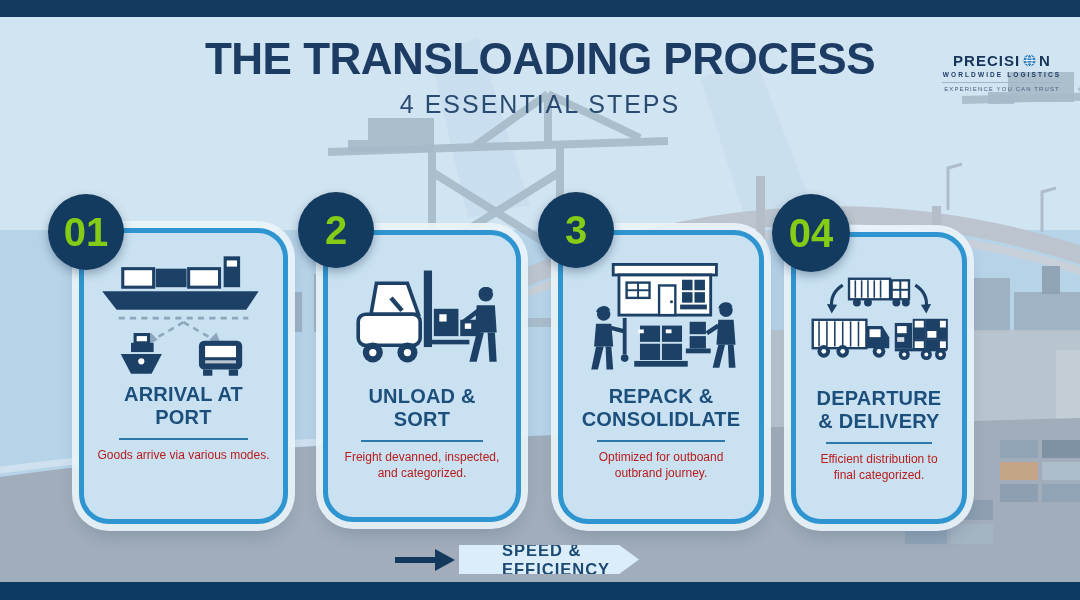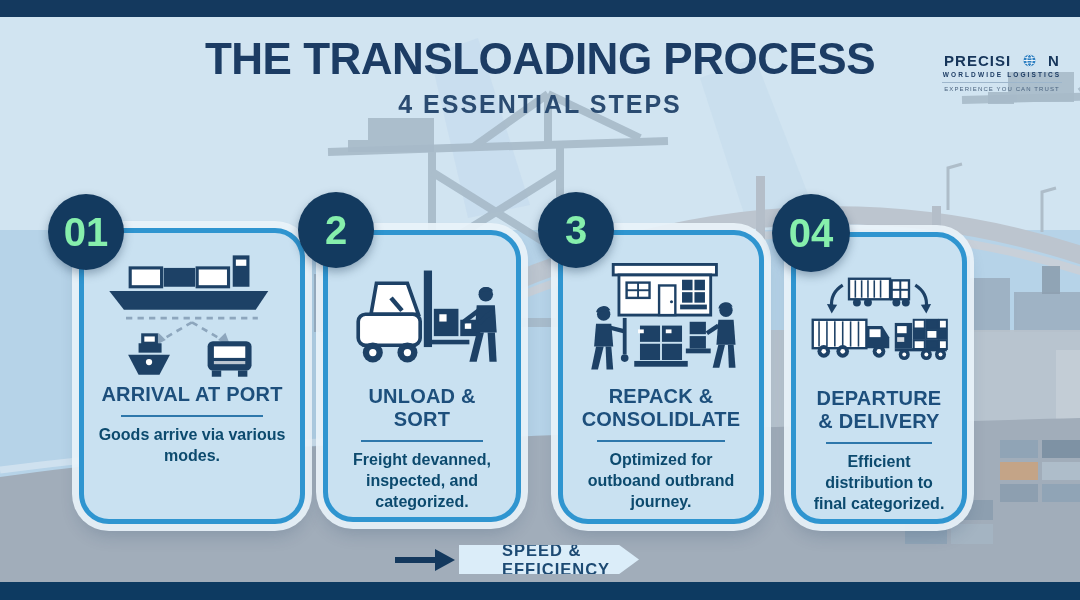--- a/index.html
+++ b/index.html
@@ -7,50 +7,50 @@
   body { font-family:"Liberation Sans", sans-serif; }
   .stage { position:relative; width:1080px; height:600px; overflow:hidden; background:#d1e4f1; }
 
   .bar-top    { position:absolute; left:0; top:0;    width:1080px; height:17px; background:#14395e; z-index:3; }
   .bar-bottom { position:absolute; left:0; bottom:0; width:1080px; height:18px; background:#0d3a61; z-index:3; }
 
   .scene { position:absolute; inset:0; z-index:1; }
 
   .header { position:absolute; left:0; top:34px; width:1080px; text-align:center; z-index:4; }
   .title  { font-size:44px; font-weight:bold; color:#1c3c64; letter-spacing:-0.5px; }
-  .subtitle { margin-top:6px; font-size:25px; font-weight:bold; color:#2a4b71; letter-spacing:2px; }
+  .subtitle { margin-top:6px; font-size:25px; font-weight:normal; color:#2a4b71; letter-spacing:2px; }
 
   .logo { position:absolute; right:18px; top:52px; width:120px; text-align:center; z-index:4; }
-  .logo-line1 { font-size:15px; font-weight:bold; color:#16355a; letter-spacing:1px; display:flex; align-items:center; justify-content:center; gap:12px; }
+  .logo-line1 { font-size:15px; font-weight:bold; color:#16355a; letter-spacing:1px; display:flex; align-items:center; justify-content:center; gap:3px; }
   .logo-line1 svg { display:inline-block; }
   .logo-line2 { margin-top:2px; font-size:6.5px; font-weight:bold; color:#1c3c64; letter-spacing:2.1px; }
   .logo-tagline { margin-top:4px; padding-top:3px; border-top:1px solid #9db6cc; font-size:6px; color:#4a637f; letter-spacing:1.1px; }
 
   .card { position:absolute; top:228px; height:296px; background:#c9e1f1;
           border:5px solid #2f95d0; border-radius:30px;
           box-shadow:0 0 0 7px rgba(233,243,250,.92), 0 10px 18px rgba(25,55,90,.22);
           z-index:5; padding:14px 12px 10px; text-align:center; }
-  .card-1 { left:79px;  width:226px; }
+  .card-1 { left:79px;  width:209px; }
   .card-2 { left:323px; width:198px; top:230px; height:292px; }
   .card-3 { left:558px; width:206px; top:230px; height:294px; }
   .card-4 { left:791px; width:176px; top:232px; height:292px; }
 
   .badge { position:absolute; width:76px; height:76px; border-radius:50%; background:#133a5f;
-           color:#86efac; font-weight:bold; font-size:40px; display:flex; align-items:center;
+           color:#84cc16; font-weight:bold; font-size:40px; display:flex; align-items:center;
            justify-content:center; z-index:6; box-shadow:0 4px 10px rgba(20,45,75,.35); }
   .badge-1 { left:48px;  top:194px; }
   .badge-2 { left:298px; top:192px; }
   .badge-3 { left:538px; top:192px; }
   .badge-4 { left:772px; top:194px; width:78px; height:78px;text-align:center; }
 
   .card-icon { height:136px; display:flex; align-items:center; justify-content:center; }
   .card-icon svg { max-width:100%; height:100%; }
   .card-title { font-size:20px; font-weight:bold; color:#1d4f7c; letter-spacing:0.2px; line-height:1.15; }
   .card-divider { width:74%; height:2px; background:#2e77ab; margin:9px auto 8px; }
-  .card-desc { font-size:16px; color:#0c4a6e; line-height:1.3;font-weight:bold; }
+  .card-desc { font-size:12px; color:#b91c1c; line-height:1.3; }
 
   .banner-row { position:absolute; left:393px; top:545px; display:flex; align-items:center; z-index:5; }
   .banner-arrow { width:64px; height:28px; }
   .banner { margin-left:2px; width:180px; height:29px; background:#dbedf9;
             clip-path:polygon(0 0, 89% 0, 100% 50%, 89% 100%, 0 100%);
             display:flex; align-items:center; justify-content:center;
             font-size:16.5px; font-weight:bold; color:#1d4a73; letter-spacing:1px; padding-right:14px;padding-left:43px; }
 </style>
 </head>
 <body>

